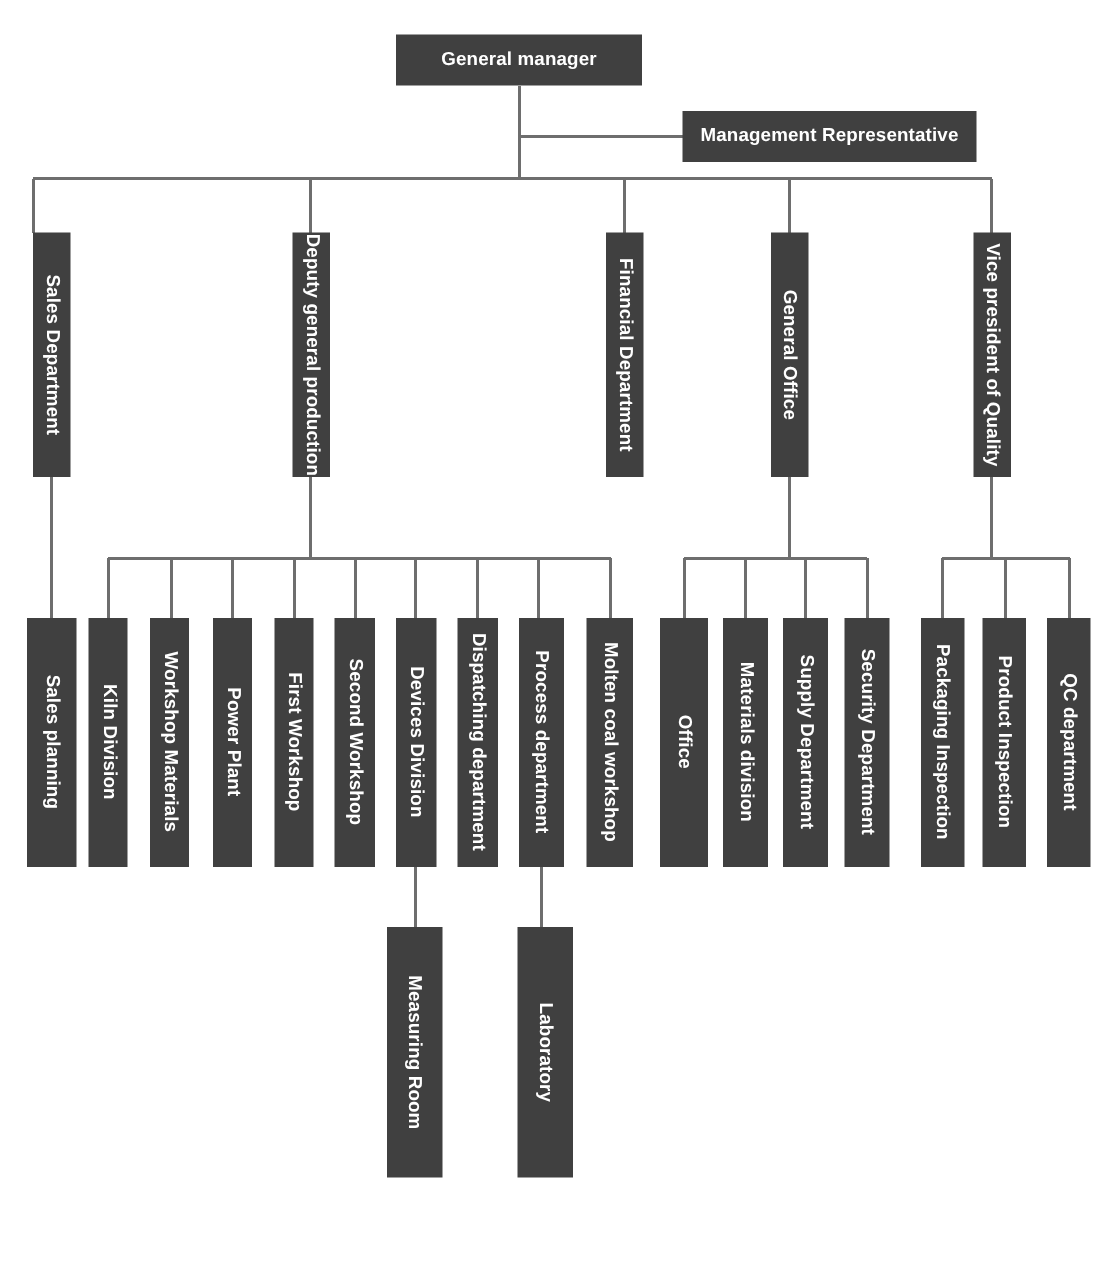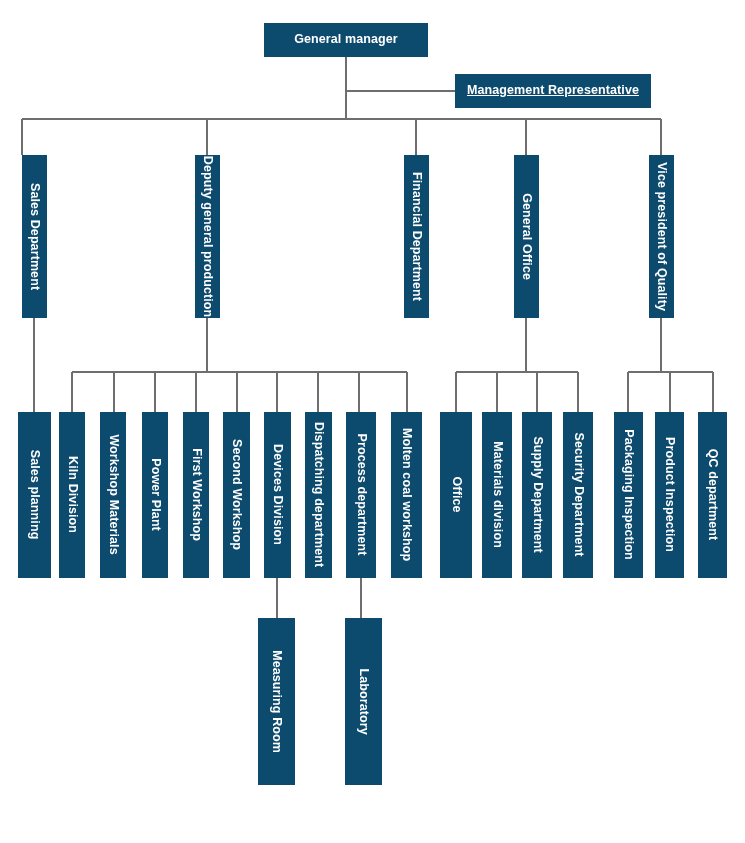--- a/index.html
+++ b/index.html
@@ -21,21 +21,21 @@
   #connector-layer {
     position: absolute;
     left: 0;
     top: 0;
     width: 745px;
     height: 843px;
     pointer-events: none;
   }
   .node {
     position: absolute;
-    background: #0c4a6e;
+    background: #404040;
     color: #ffffff;
     box-sizing: border-box;
     display: flex;
     align-items: center;
     justify-content: center;
     overflow: hidden;
   }
   .node .node-label {
     display: block;
     font-size: 12.5px;
@@ -104,21 +104,21 @@
 
       <line x1="277" y1="578" x2="277" y2="618"></line>
       <line x1="361" y1="578" x2="361" y2="618"></line>
     </g>
   </svg>
 
   <div class="node horiz" style="left:264px; top:23px; width:164px; height:34px;">
     <span class="node-label">General manager</span>
   </div>
 
-  <div class="node horiz" style="left:455px; top:74px; width:196px; height:34px;text-decoration:underline;">
+  <div class="node horiz" style="left:455px; top:74px; width:196px; height:34px;">
     <span class="node-label">Management Representative</span>
   </div>
 
   <div class="node vert" style="left:22px; top:155px; width:25px; height:163px;">
     <span class="node-label">Sales Department</span>
   </div>
   <div class="node vert" style="left:195px; top:155px; width:25px; height:163px;">
     <span class="node-label">Deputy general production</span>
   </div>
   <div class="node vert" style="left:404px; top:155px; width:25px; height:163px;">

